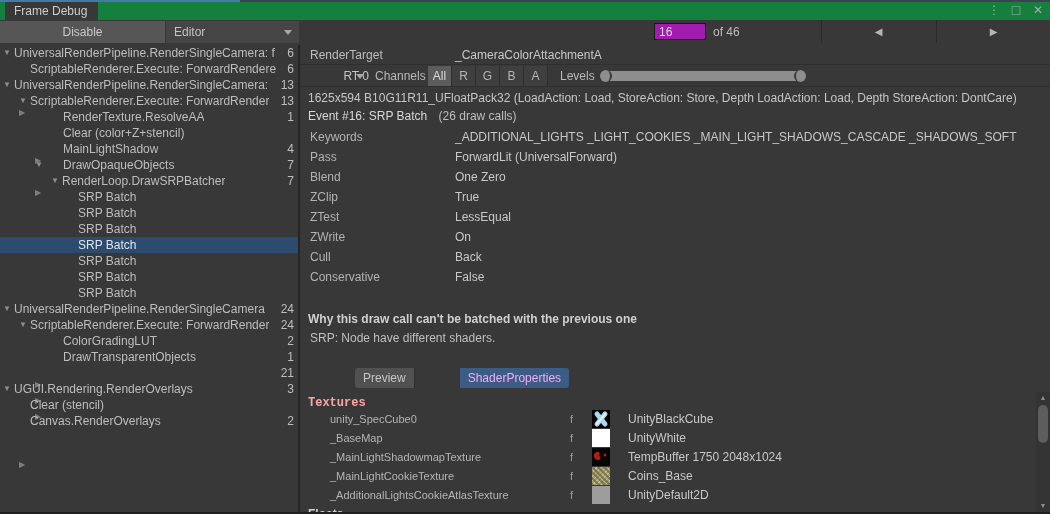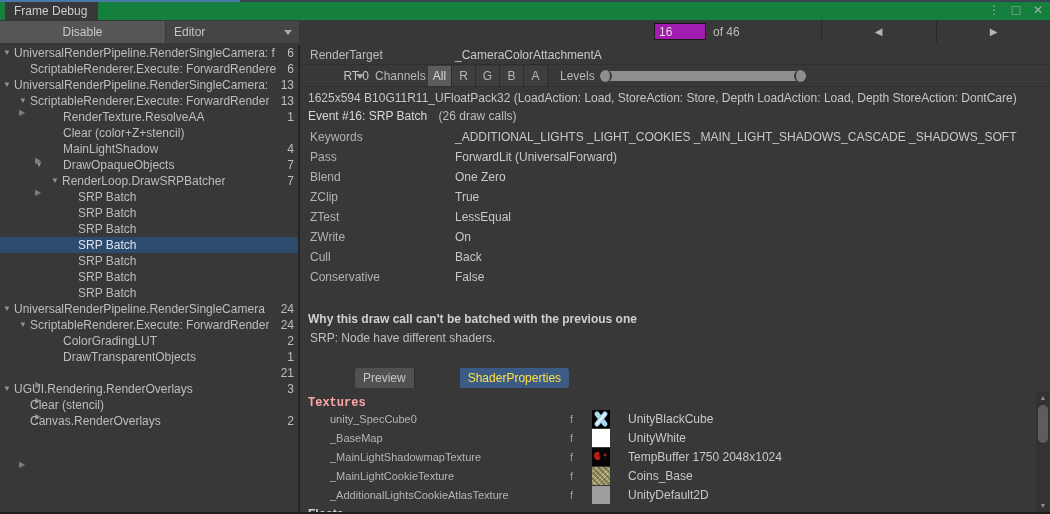--- a/index.html
+++ b/index.html
@@ -81,21 +81,21 @@
   .event-line .dc { margin-left:8px; color:#bdbdbd; }
   .kv { position:absolute; left:0; top:84px; width:750px; }
   .kvrow { position:relative; height:20px; }
   .kvrow .k { position:absolute; left:10px; top:2px; color:#b2b2b2; }
   .kvrow .v { position:absolute; left:155px; top:2px; color:#c8c8c8; white-space:nowrap; }
   .why-head { position:absolute; left:8px; top:268px; font-weight:bold; color:#cfcfcf; }
   .why-text { position:absolute; left:10px; top:287px; color:#bfbfbf; }
   .tabs { position:absolute; left:10px; top:324px; height:20px; display:flex; }
   .tabbtn { height:20px; display:flex; align-items:center; padding:0 8px; background:#515151; color:#c6c6c6;margin-left:45px; }
   .tabbtn.first { border-radius:3px 0 0 3px; border-right:1px solid #2e2e2e; }
-  .tabbtn.on { background:#3d5c85; color:#fde047; border-radius:0 3px 3px 0; }
+  .tabbtn.on { background:#3d5c85; color:#f0abfc; border-radius:0 3px 3px 0; }
   .tex-head { position:absolute; left:8px; top:352px; font-weight:bold; color:#fca5a5;font-family:Liberation Mono, monospace; }
   .texrows { position:absolute; left:0; top:366px; width:736px; }
   .texrow { position:relative; height:19px; }
   .texrow .tname { position:absolute; left:30px; top:3px; font-size:11px; color:#b5b5b5; }
   .texrow .tflag { position:absolute; left:270px; top:3px; font-size:11px; color:#9c9c9c; }
   .thumb { position:absolute; left:292px; top:0; width:18px; height:18px; display:block; overflow:hidden; }
   .texrow .tval { position:absolute; left:328px; top:2px; color:#c8c8c8; }
   .th1 { background:#ffffff; }
   .th3 { background-color:#a39c6c;
          background-image:repeating-linear-gradient(45deg, rgba(55,50,20,.38) 0 2px, transparent 2px 4px),

